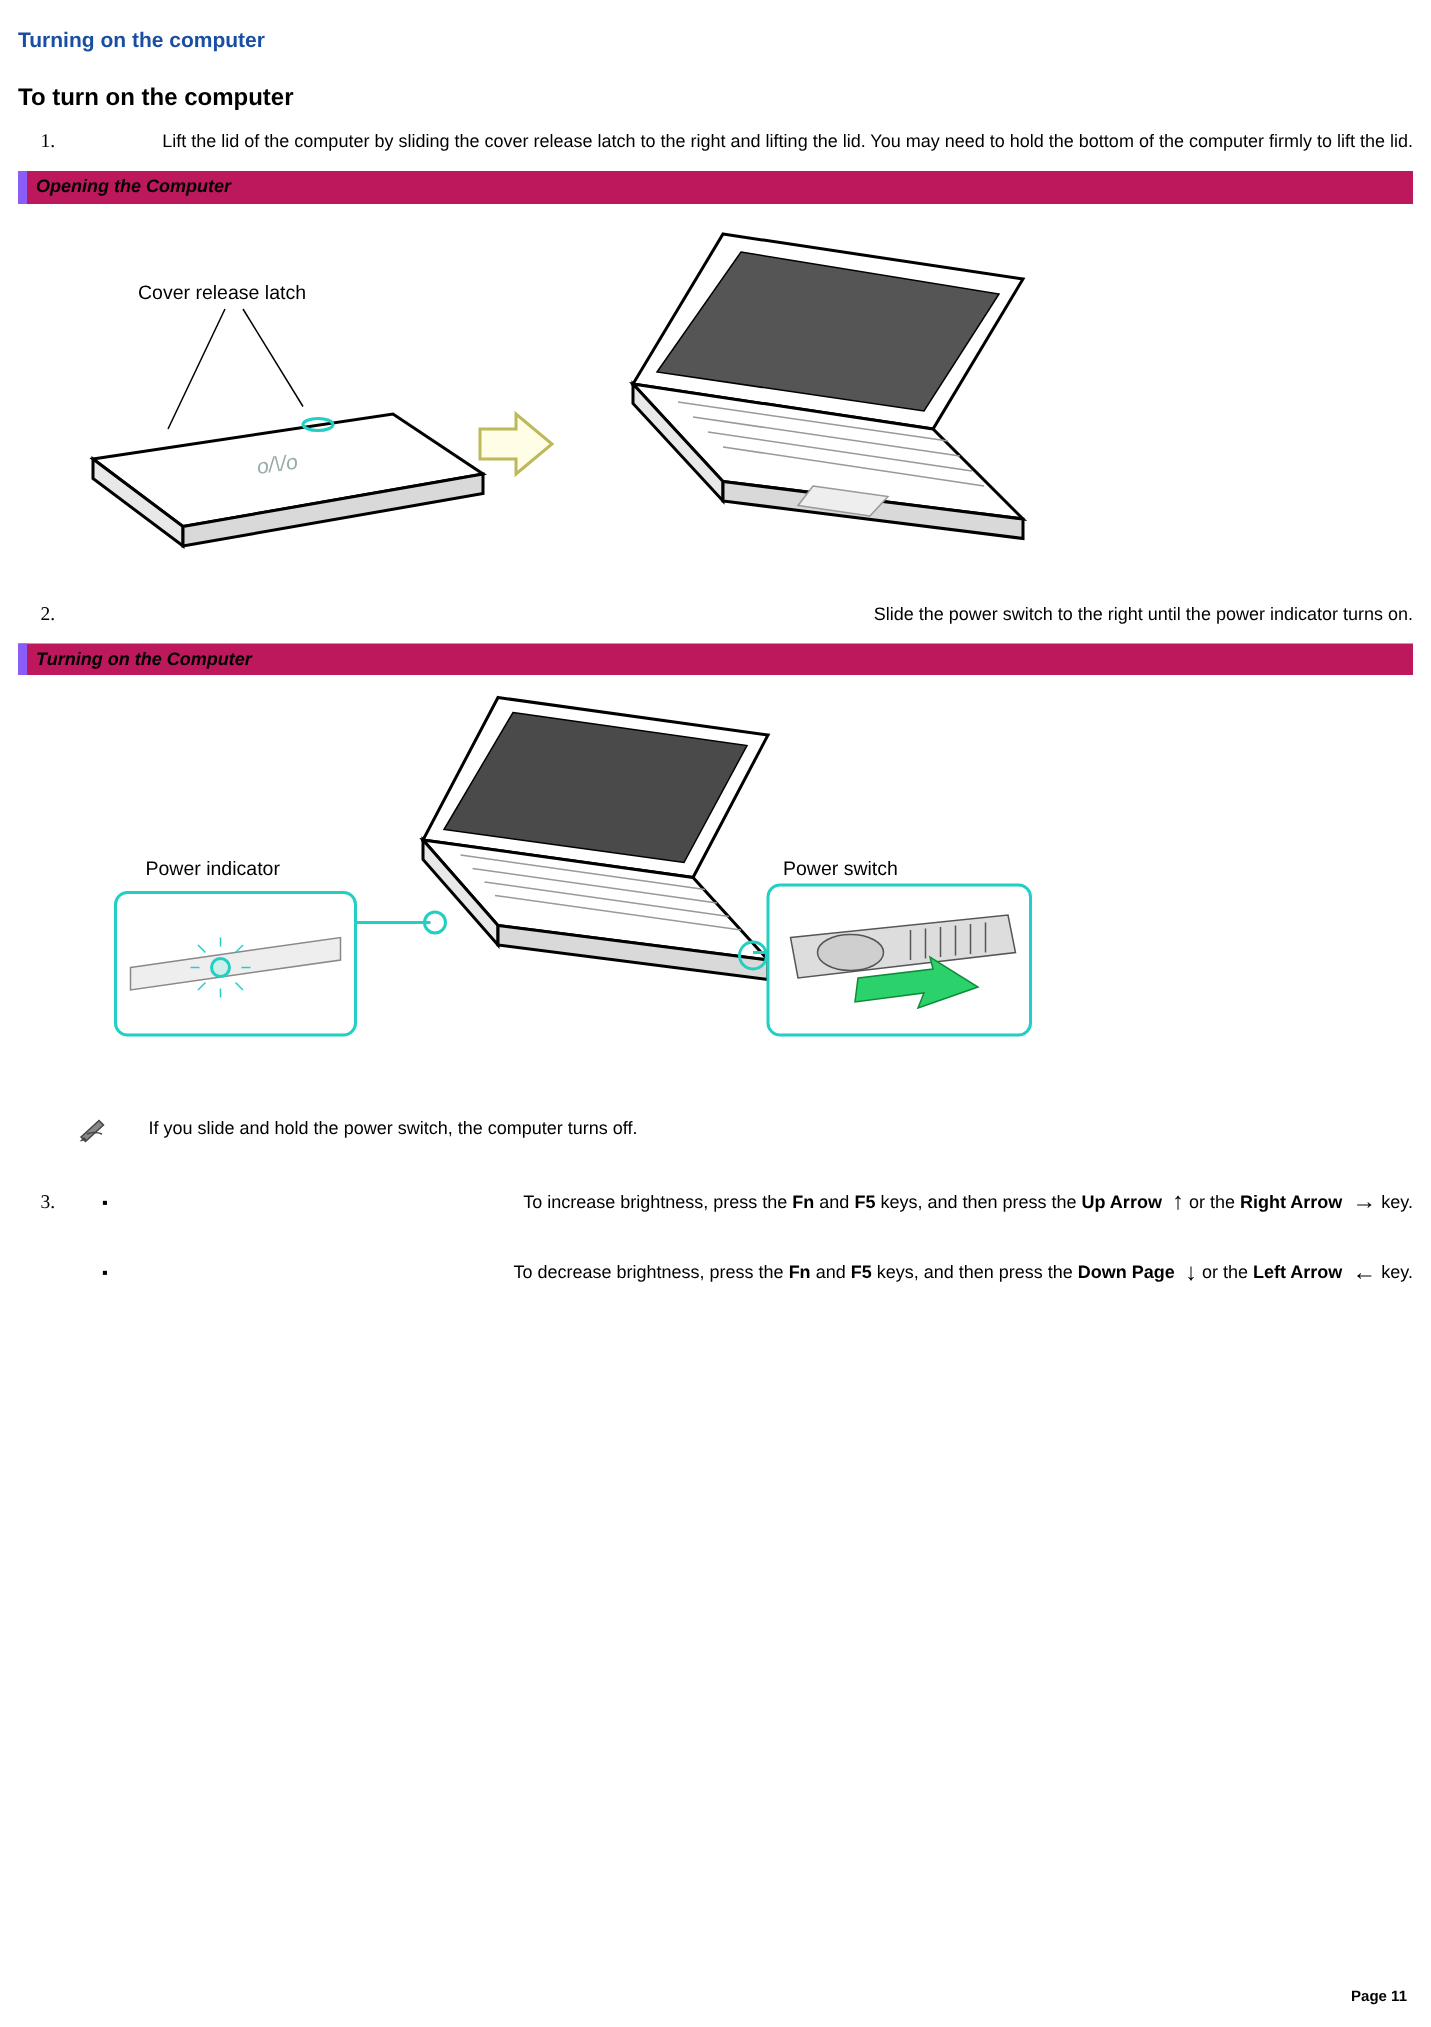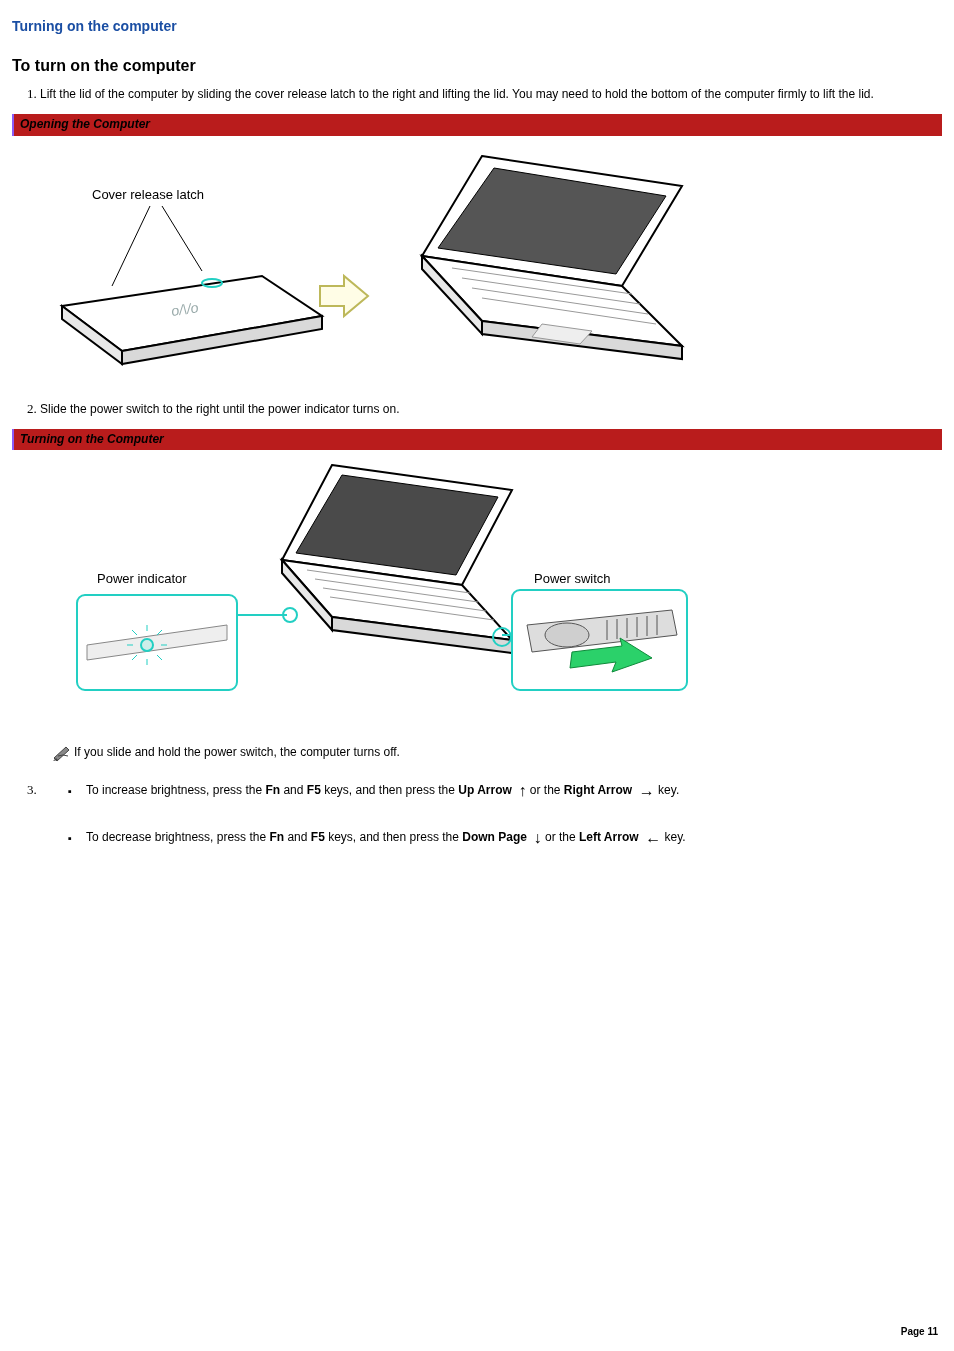--- a/index.html
+++ b/index.html
@@ -16,43 +16,43 @@
     color: #1a4ea3;
     font-weight: bold;
     font-size: 14px;
     margin: 6px 0 18px 0;
   }
   .sub-heading {
     font-weight: bold;
     font-size: 16px;
     margin: 10px 0 8px 0;
   }
-  ol.main { margin: 0 0 0 28px; padding: 0; }
+  ol.main { margin: 0 0 0 28px; padding: 0; text-align: right; }
   ol.main > li { margin-bottom: 10px; font-family: 'Times New Roman', serif; font-size: 13px; }
   ol.main > li > .li-body { font-family: Verdana, Geneva, sans-serif; font-size: 12px; display:inline; }
   ol.main > li > .li-block { font-family: Verdana, Geneva, sans-serif; font-size: 12px; }
   .caption-bar {
-    background: #b91c1c;
+    background: #be185d;
     font-style: italic;
     font-weight: bold;
     color: #000;
     padding: 2px 6px;
     margin: 6px 0 4px 0;
-    border-left: 2px solid #8b5cf6;
+    border-left: 6px solid #8b5cf6;
   }
   .figure {
     margin: 0 0 14px 0;
     padding: 6px 0 10px 0;
   }
   .fig1 { position: relative; height: 230px; width: 680px; margin-left: 40px; }
   .fig2 { position: relative; height: 260px; width: 700px; margin-left: 40px; }
   .label-text { font-family: Verdana, Geneva, sans-serif; font-size: 13px; color:#000; position:absolute; }
-  .note-row { display:flex; align-items:flex-start; gap:0; margin: 10px 0 10px 40px; }
+  .note-row { display:flex; align-items:flex-start; gap:25px; margin: 10px 0 10px 40px; }
   .note-icon { flex: 0 0 auto; }
-  ul.bullets { list-style: none; margin: 17px 0 0 28px; padding:0; }
+  ul.bullets { list-style: none; margin: 28px 0 0 28px; padding:0; }
   ul.bullets > li { position:relative; padding-left: 18px; margin-bottom: 24px; line-height:1.9; }
   ul.bullets > li::before { content:"\25AA"; position:absolute; left:0; top:2px; font-size:11px; }
   .arrow-glyph { font-weight: bold; font-size: 16px; vertical-align: middle; display:inline-block; line-height:1; }
   .footer { position: fixed; bottom: 12px; right: 16px; font-weight: bold; font-size: 10px; }
   b { font-weight: bold; }
   svg { display:block; }
 </style>
 </head>
 <body>
 
@@ -115,21 +115,21 @@
   <li>
     <span class="li-body">Slide the power switch to the right until the power indicator turns on.</span>
   </li>
 </ol>
 
 <div class="caption-bar">Turning on the Computer</div>
 
 <div class="figure">
   <div class="fig2">
     <span class="label-text" style="left:45px; top:110px;">Power indicator</span>
-    <span class="label-text" style="left:482px; top:110px;">Power switch</span>
+    <span class="label-text" style="left:470px; top:110px;">Power switch</span>
     <svg width="700" height="260">
 
       <g transform="translate(190,5)">
         <polygon points="90,0 270,25 220,120 40,95" fill="#fff" stroke="#000" stroke-width="2"></polygon>
         <polygon points="100,10 256,32 214,110 54,88" fill="#4a4a4a" stroke="#000" stroke-width="1"></polygon>
         <polygon points="40,95 220,120 270,175 90,152" fill="#fff" stroke="#000" stroke-width="2"></polygon>
         <polygon points="40,95 90,152 90,165 40,108" fill="#e8e8e8" stroke="#000" stroke-width="2"></polygon>
         <polygon points="90,152 270,175 270,188 90,165" fill="#d9d9d9" stroke="#000" stroke-width="2"></polygon>
         <g stroke="#999" stroke-width="1">
           <line x1="65" y1="105" x2="228" y2="128"></line>

